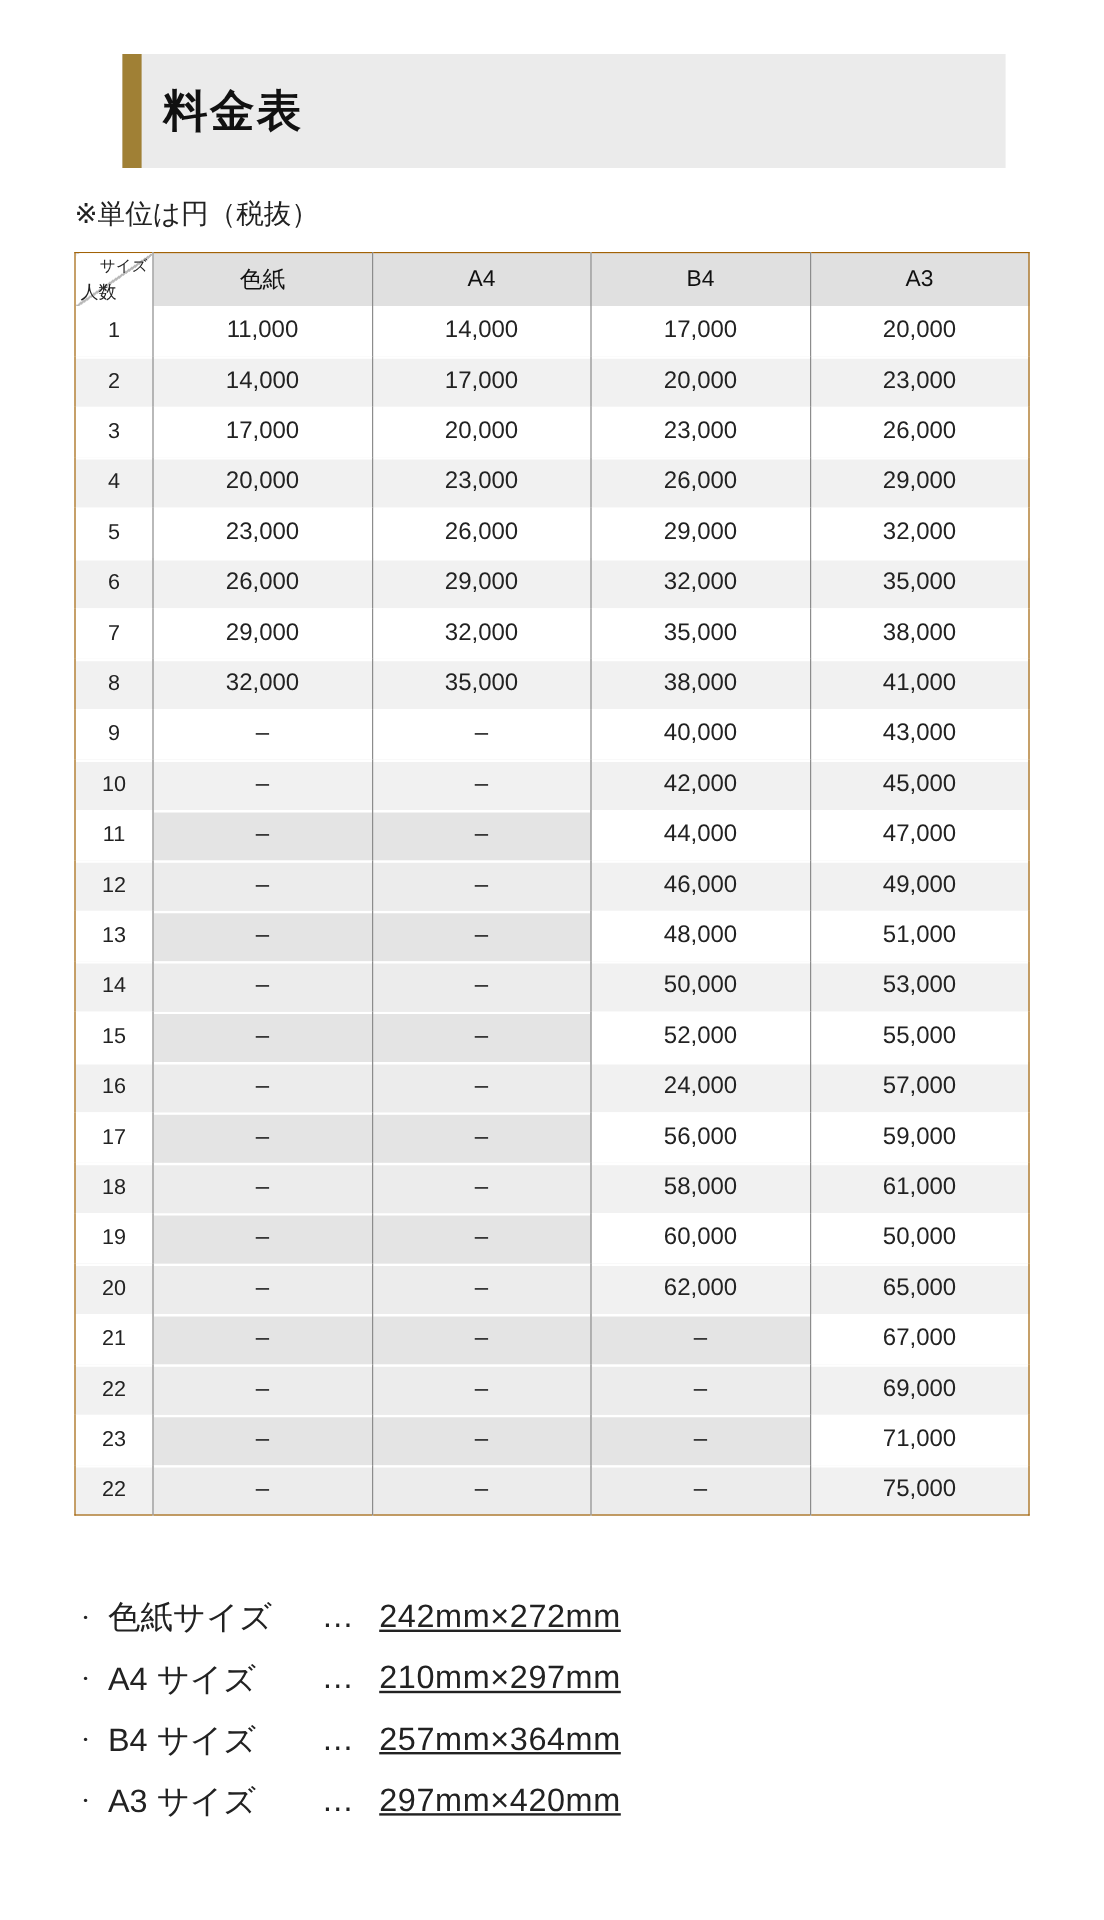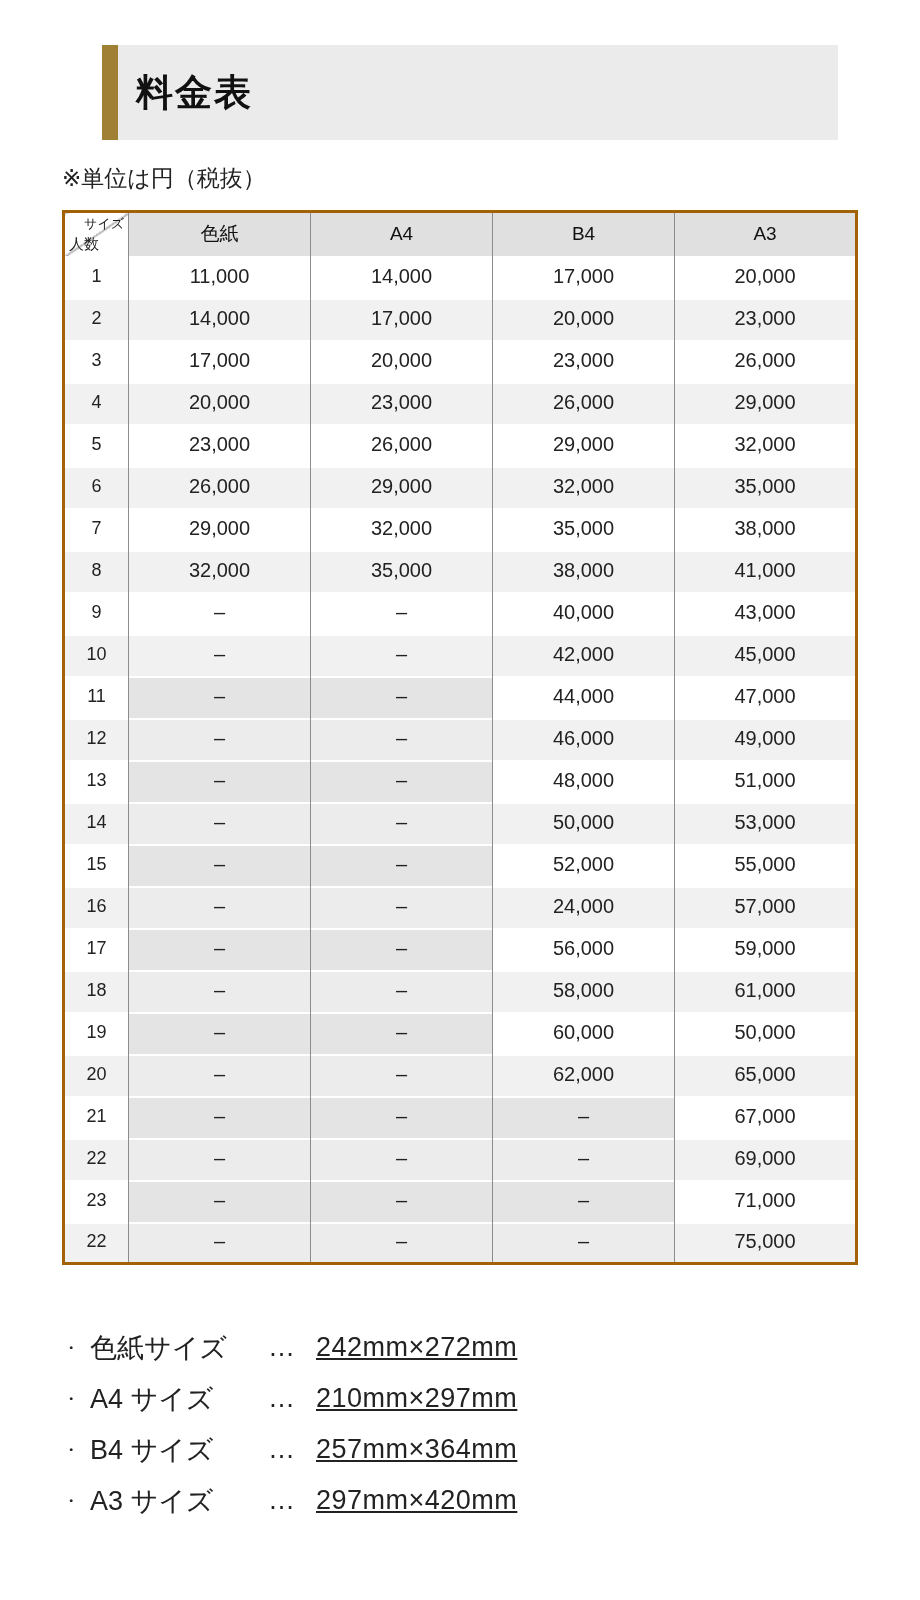--- a/index.html
+++ b/index.html
@@ -33,21 +33,21 @@
   .unit-note {
     position: absolute; top: 163px; left: 62px; width: 784px;
     font-size: 23px; color: #222;
   }
 
   
   table.price-table {
     position: absolute; top: 210px; left: 62px;
     width: 796px; table-layout: fixed;
     border-collapse: collapse;
-    border: 3px solid #a16207;
+    border: 1px solid #a16207;
   }
   col.c-num { width: 65px; }
   thead th {
     height: 44px; background: #e0e0e0;
     font-size: 19px; font-weight: normal; color: #111;
     text-align: center; vertical-align: middle;
   }
   thead th + th, tbody td + td { border-left: 1px solid #8c8c8c; }
 
   th.corner {

